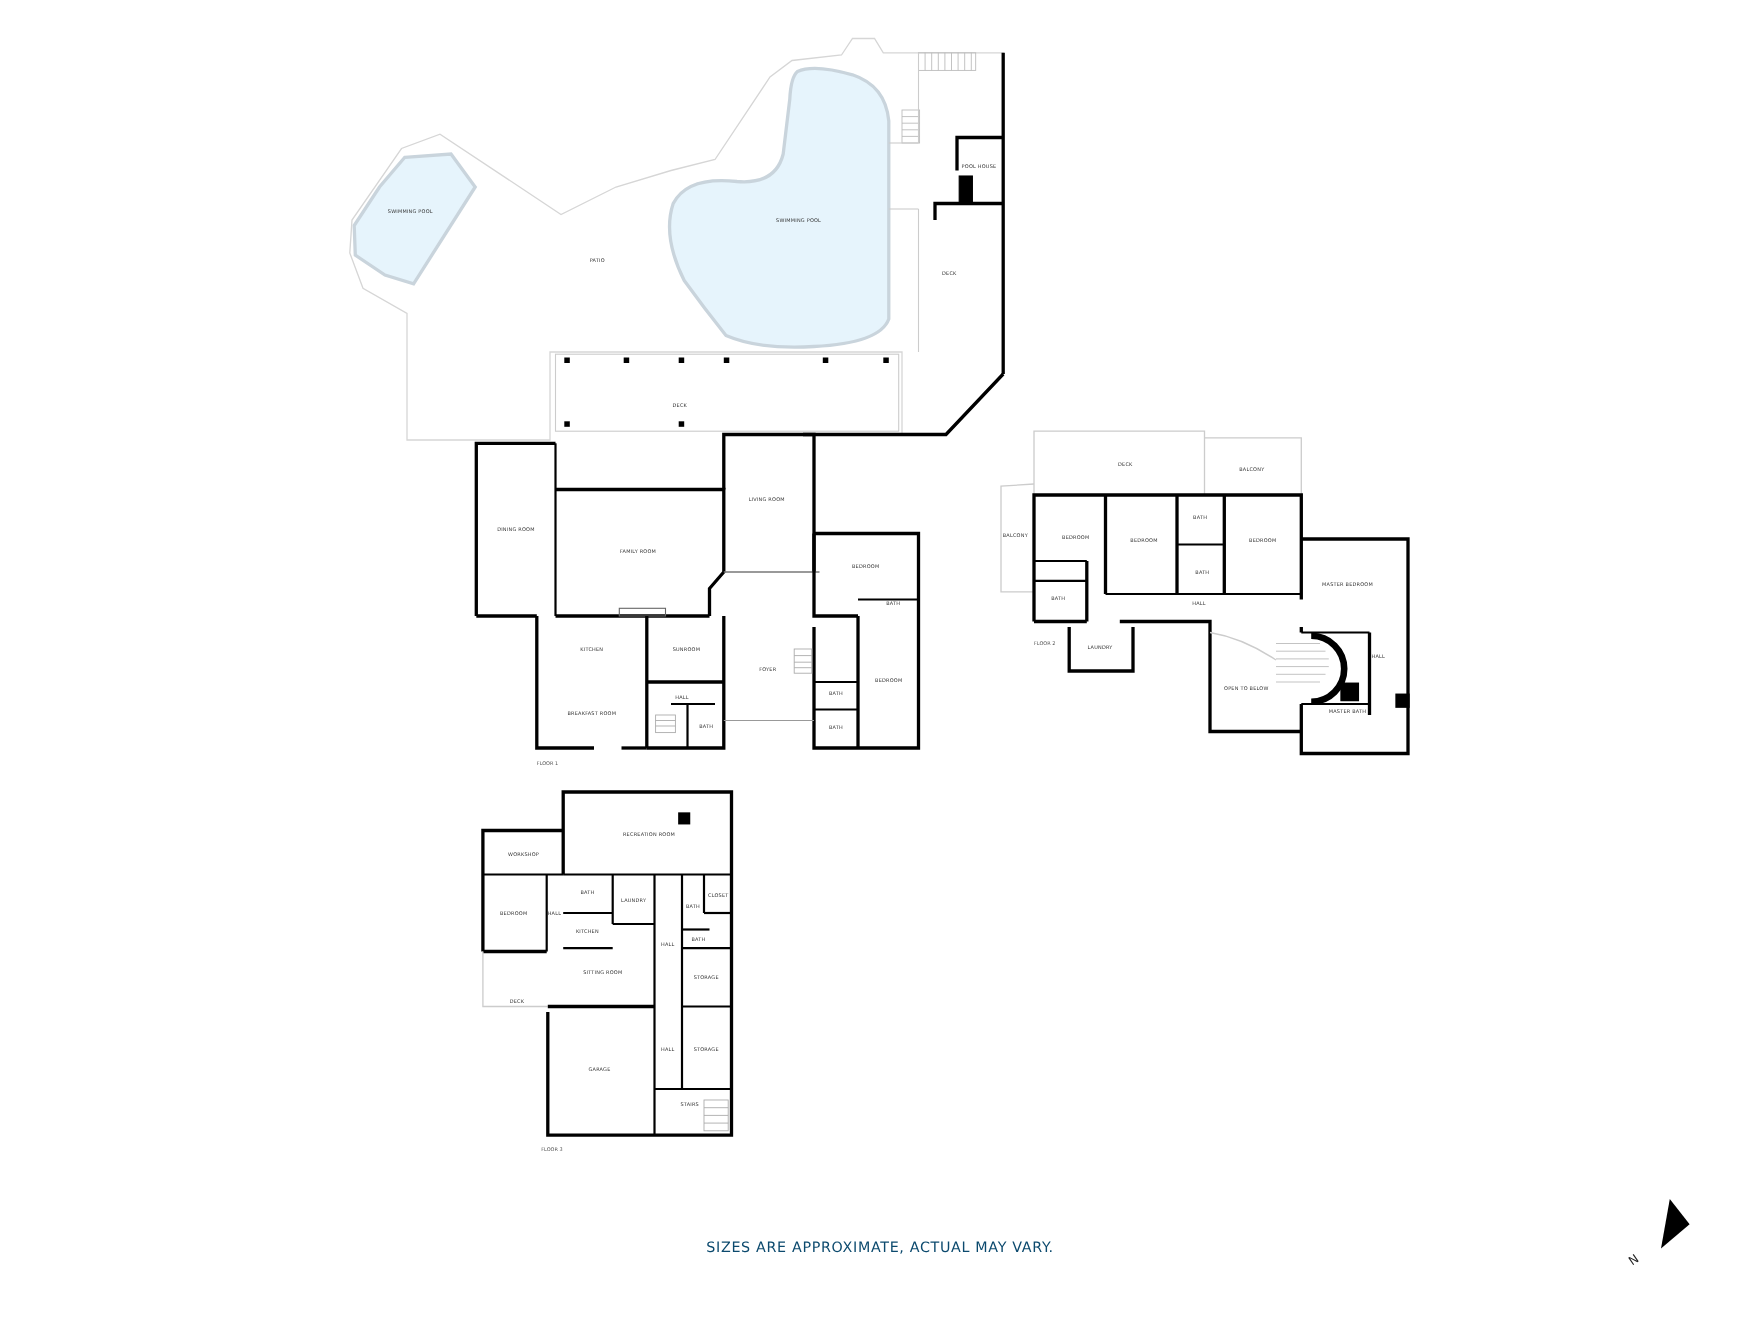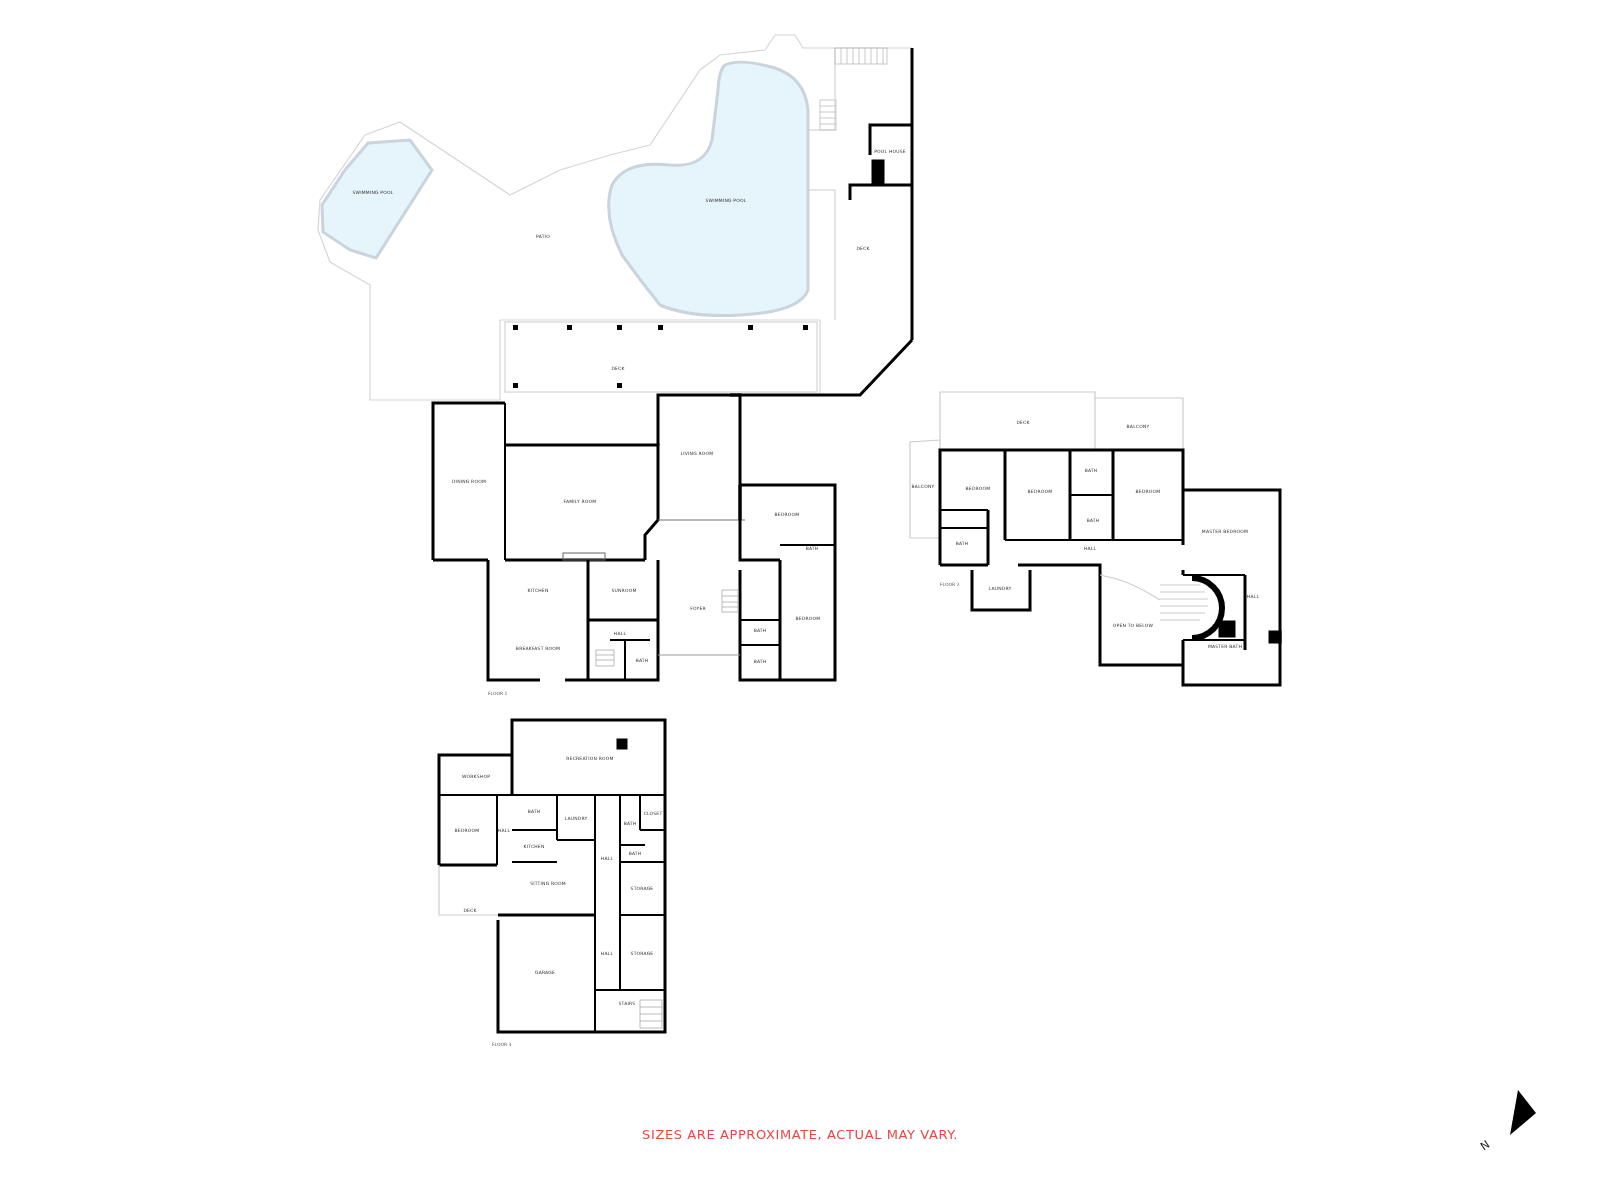--- a/index.html
+++ b/index.html
@@ -1,20 +1,20 @@
 <!DOCTYPE html>
 <html><head>
 <meta charset="utf-8">
 <style>
   html,body{margin:0;padding:0;background:#fff;}
   body{width:1600px;height:1200px;position:relative;overflow:hidden;font-family:"DejaVu Sans",sans-serif;}
   #plan{position:absolute;left:0;top:0;width:1600px;height:1200px;}
   .lbl{font-family:"DejaVu Sans",sans-serif;font-size:4.5px;fill:#333;text-anchor:middle;letter-spacing:.2px;}
   .flabel{font-family:"DejaVu Sans",sans-serif;font-size:4.5px;fill:#555;}
-  .footer{position:absolute;left:0;width:1600px;top:1127px;text-align:center;font-family:"DejaVu Sans",sans-serif;font-size:13px;letter-spacing:.6px;color:#ef4444;}
+  .footer{position:absolute;left:0;width:1600px;top:1127px;text-align:center;font-family:"DejaVu Sans",sans-serif;font-size:13px;letter-spacing:.6px;color:#0c4a6e;}
   .compass{position:absolute;left:1482px;top:1085px;width:60px;height:70px;}
   .ncap{position:absolute;left:1481px;top:1139px;font-family:"DejaVu Sans",sans-serif;font-size:11px;color:#222;transform:rotate(-35deg);}
 </style>
 </head>
 <body>
 
 <svg id="plan" viewBox="0 0 1600 1200" xmlns="http://www.w3.org/2000/svg">
 
   <g>
 

